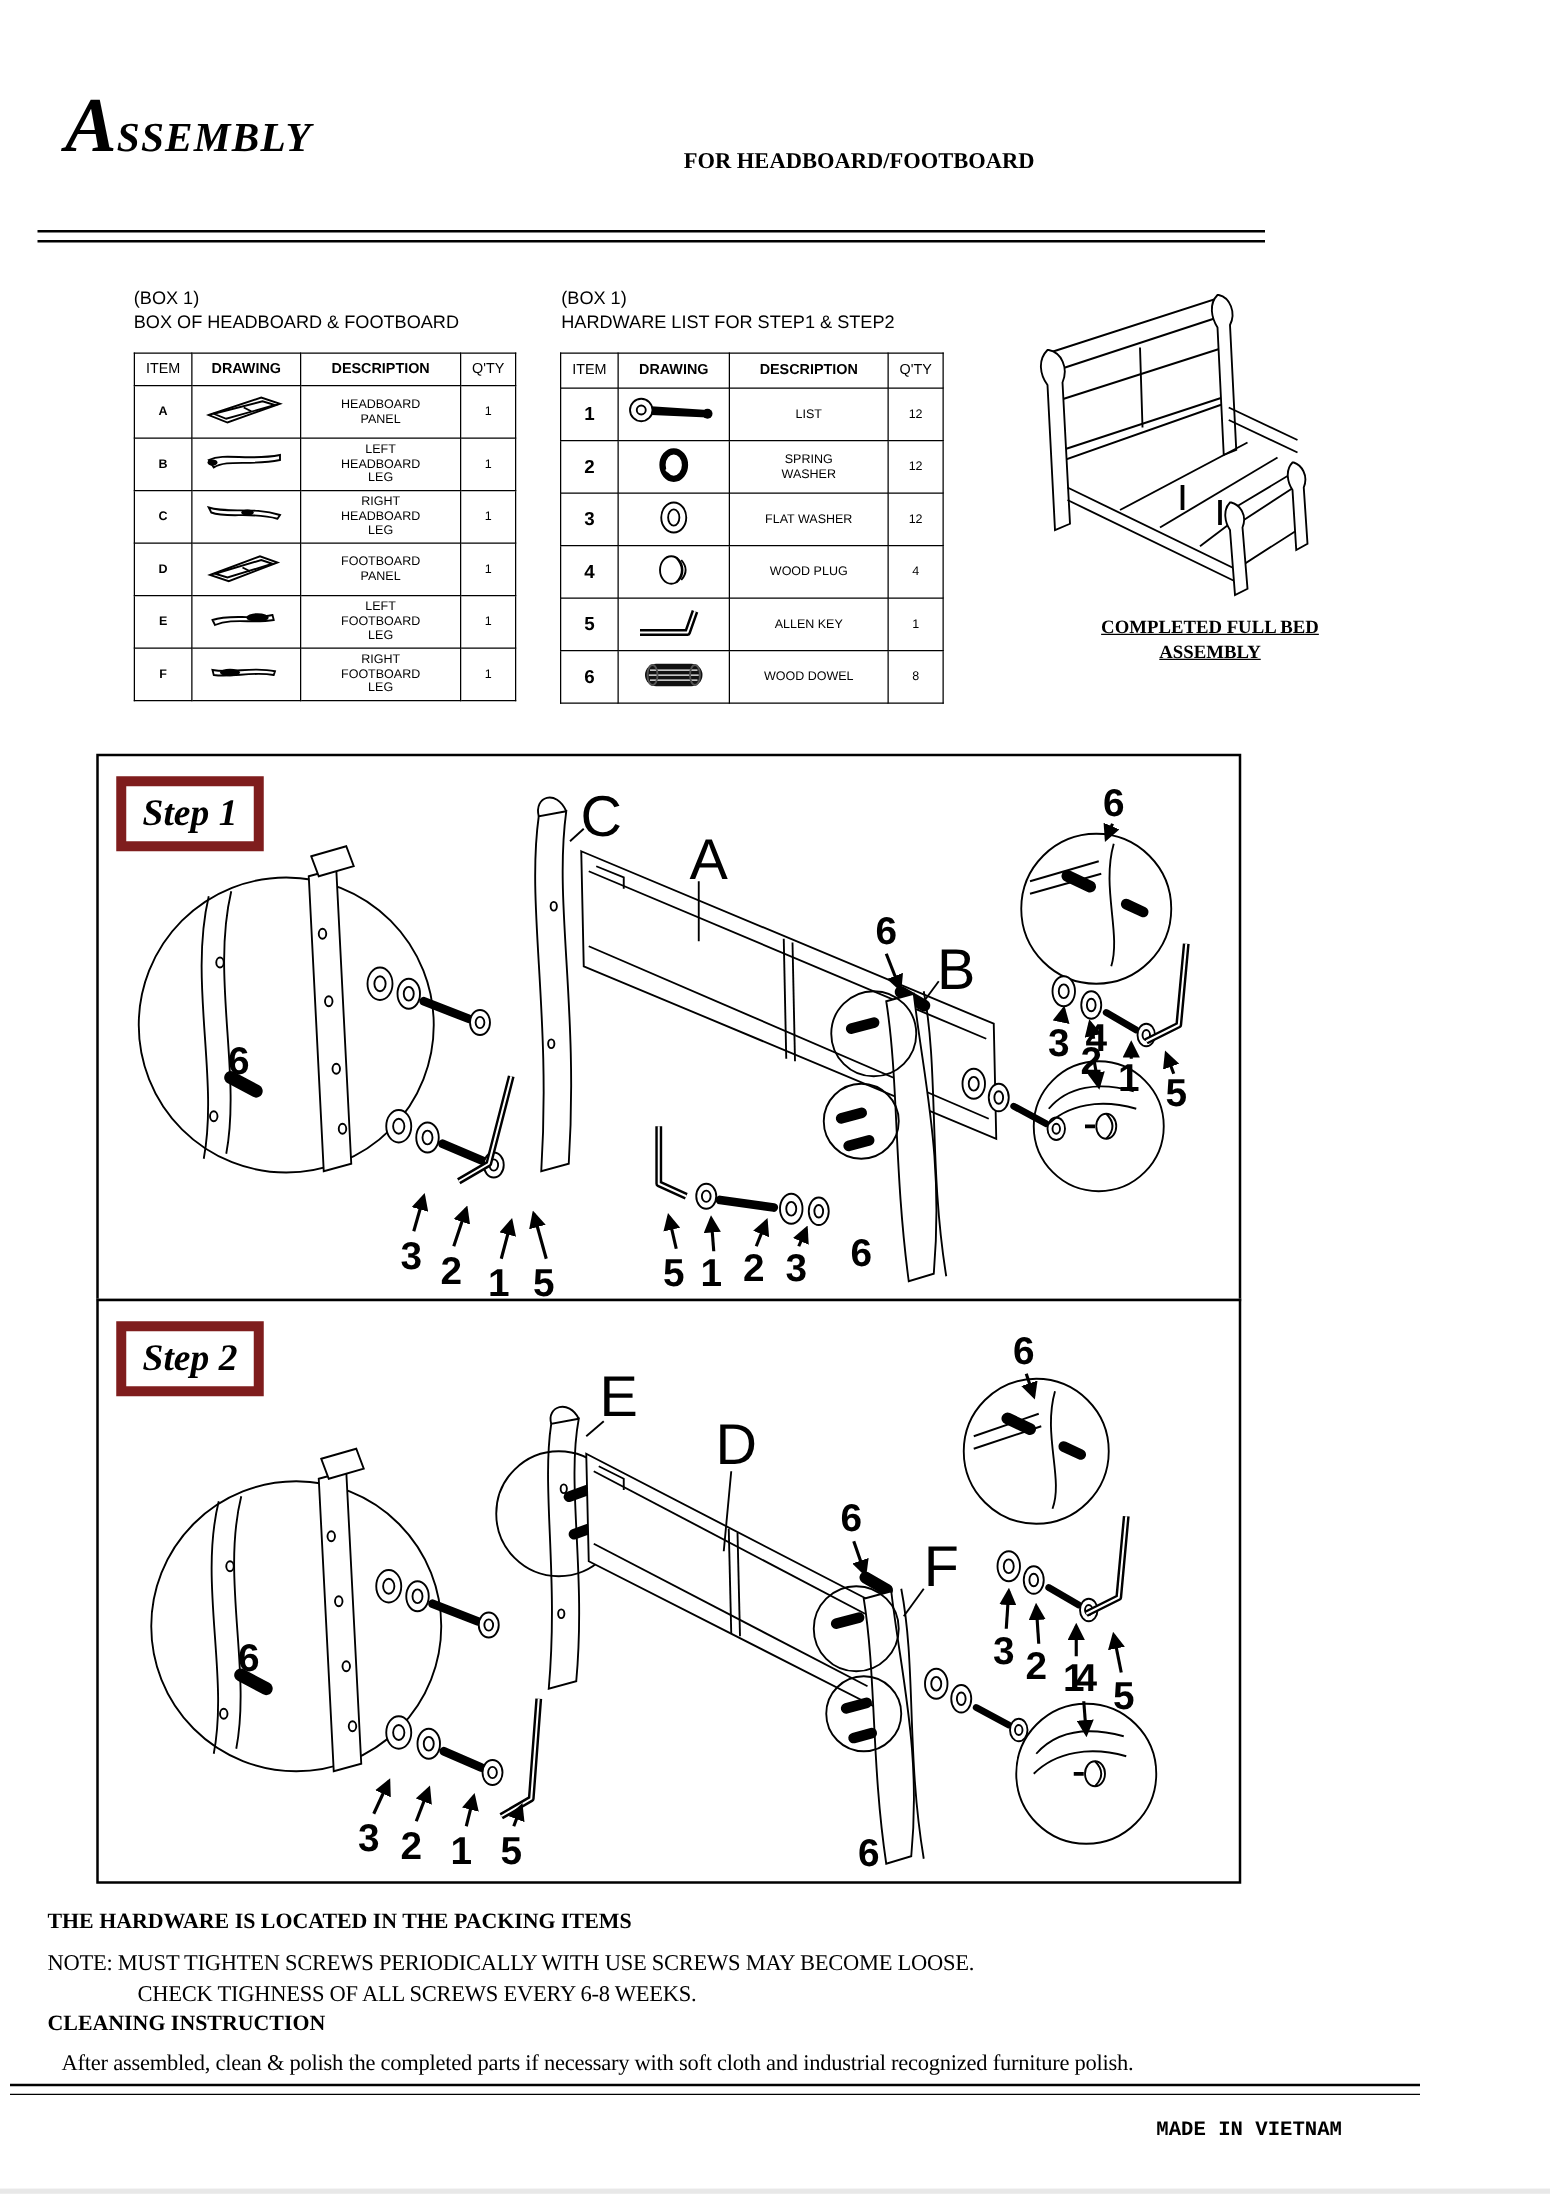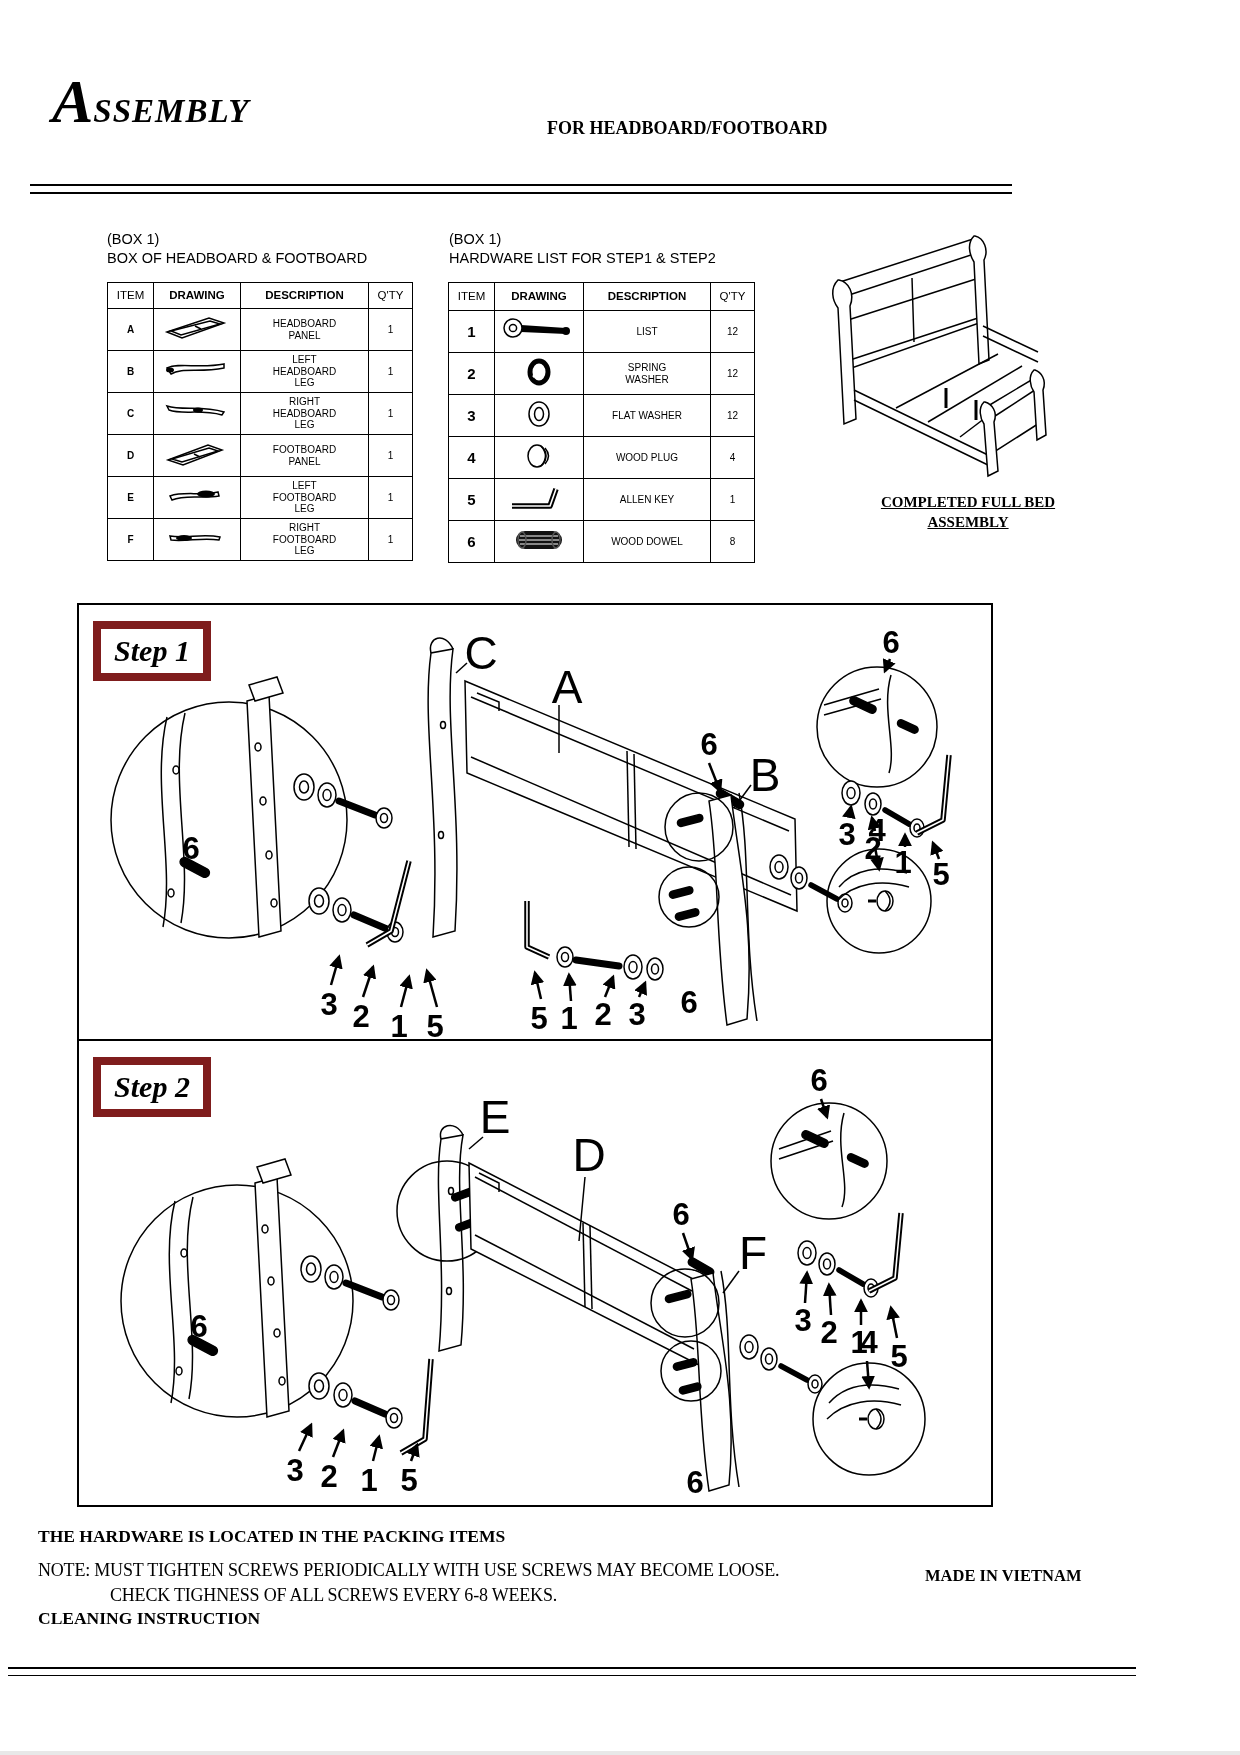--- a/index.html
+++ b/index.html
@@ -56,21 +56,21 @@
   svg .bolt{stroke:#000;stroke-width:7px;stroke-linecap:round;}
   svg .bolt-s{stroke:#000;stroke-width:5.5px;stroke-linecap:round;}
   svg .key{stroke:#000;fill:none;stroke-width:5.5px;stroke-linejoin:round;}
   svg .keyi{stroke:#fff;fill:none;stroke-width:1.6px;stroke-linejoin:round;}
   svg .arr{stroke:#000;stroke-width:2.5px;}
   svg text.part{font-family:"Liberation Sans",sans-serif;font-size:46px;fill:#000;text-anchor:middle;}
   svg text.num{font-family:"Liberation Sans",sans-serif;font-size:31px;font-weight:bold;fill:#000;text-anchor:middle;}
   
   .f-bold{position:absolute;left:38px;font-family:"Liberation Serif",serif;font-weight:bold;font-size:17.5px;}
   .f-note{position:absolute;font-family:"Liberation Serif",serif;font-size:18px;letter-spacing:-0.2px;text-align:center;}
-  .made-in{position:absolute;left:925px;top:1566px;font-family:Liberation Serif, serif;
+  .made-in{position:absolute;left:925px;top:1694px;font-family:Liberation Mono, monospace;
            font-weight:bold;font-size:16.5px;white-space:nowrap;}
 </style>
 </head>
 <body>
 
 <div class="page">
 
   <div class="brand">
     <div><span class="big">A</span><span class="rest">SSEMBLY</span></div>
   </div>
@@ -585,16 +585,17 @@
       <text class="num" x="780" y="312">1</text>
       <text class="num" x="820" y="326">5</text>
     </svg>
     <div class="step-title">Step 2</div>
   </div>
 
   <div class="f-bold" style="top:1526px;">THE HARDWARE IS LOCATED IN THE PACKING ITEMS</div>
   <div class="f-note" style="left:38px;top:1560px;">NOTE: MUST TIGHTEN SCREWS PERIODICALLY WITH USE SCREWS MAY BECOME LOOSE.</div>
   <div class="f-note" style="left:110px;top:1585px;">CHECK TIGHNESS OF ALL SCREWS EVERY 6-8 WEEKS.</div>
   <div class="f-bold" style="top:1608px;">CLEANING INSTRUCTION</div>
+  <div class="f-note" style="left:38px;top:1640px;width:880px;">After assembled, clean &amp; polish the completed parts if necessary with soft cloth and industrial recognized furniture polish.</div>
   <div class="made-in">MADE IN VIETNAM</div>
   <div class="rule-double rule-bottom"></div>
 
 </div>
 
 </body></html>

